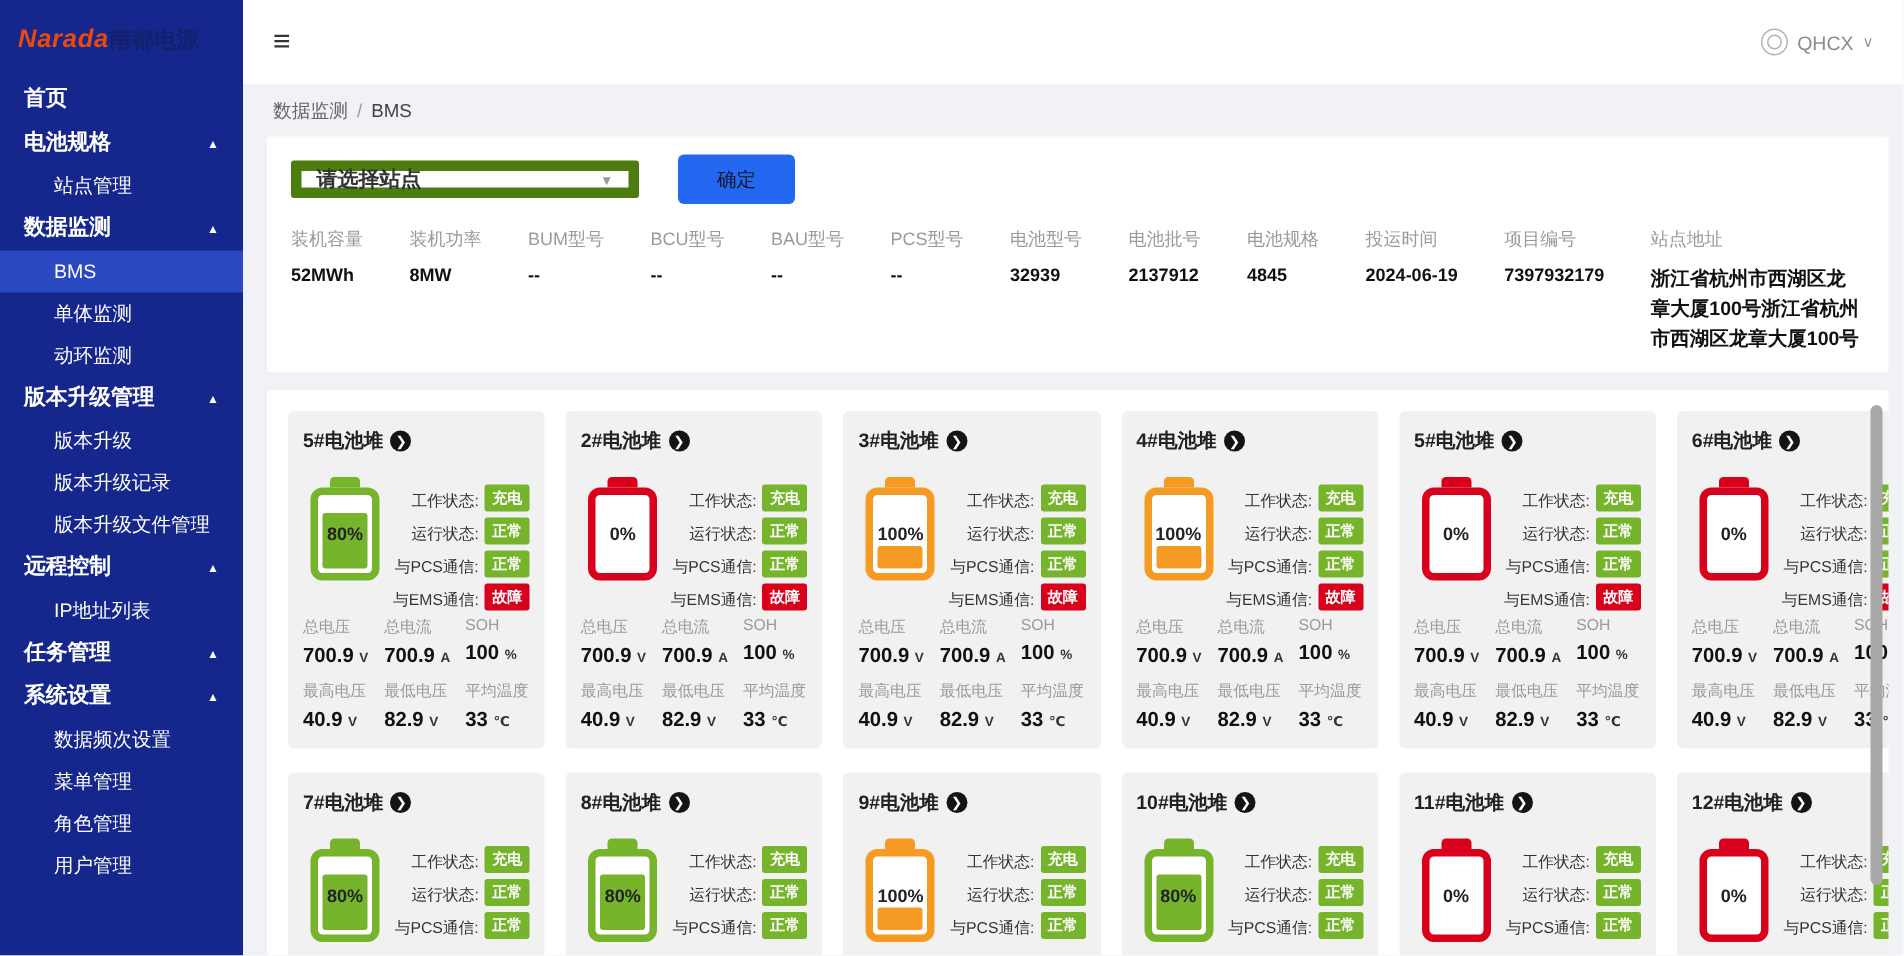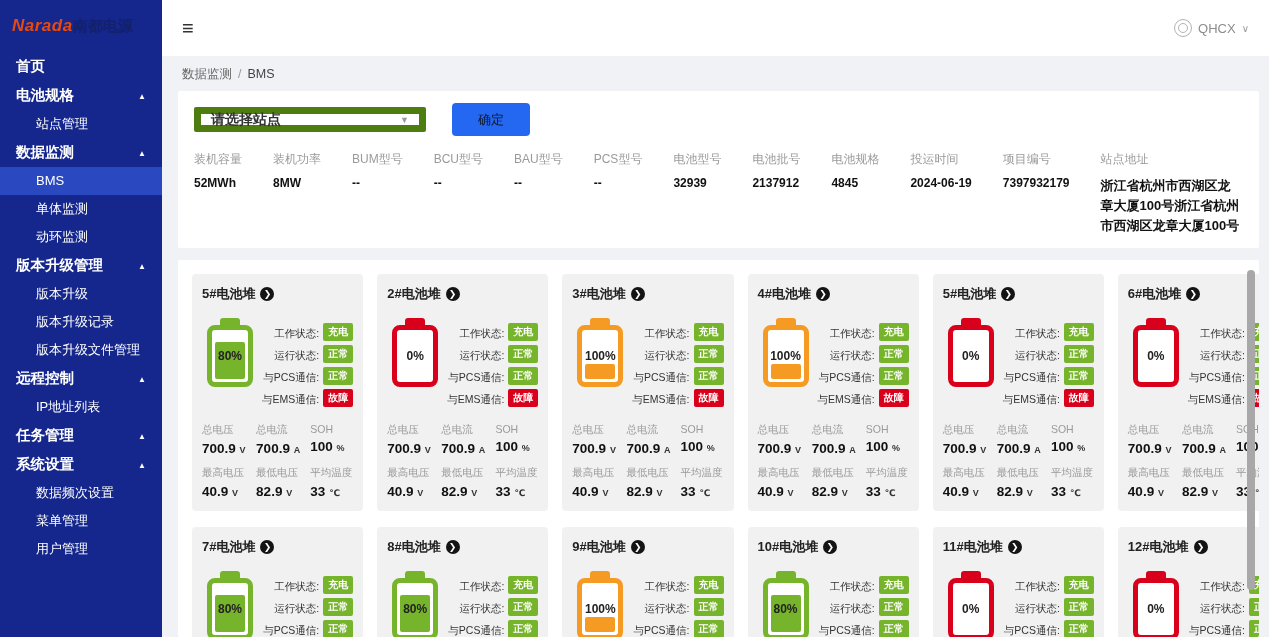--- a/index.html
+++ b/index.html
@@ -79,21 +79,21 @@
   .battery.red::before{background:var(--red);}
   .battery.red .battery-fill{background:var(--red);}
 
   .status-list{flex:1; margin-left:4px; padding-top:2px;}
   .status-row{display:flex; justify-content:flex-end; align-items:flex-end; gap:4px; margin:4px 0;}
   .status-label{font-size:10.5px; color:#333; white-space:nowrap;}
   .badge{font-size:10px; color:#fff; font-weight:bold; padding:2px 5px; border-radius:2px; white-space:nowrap;}
   .badge.ok{background:var(--green);}
   .badge.danger{background:var(--red);}
 
-  .stats{display:grid; grid-template-columns:1.05fr 1.05fr .9fr; gap:10px 4px; margin-top:12px;}
+  .stats{display:grid; grid-template-columns:1.05fr 1.05fr .9fr; gap:10px 4px; }
   .stat-label{font-size:10.5px; color:#9a9a9a; margin-bottom:4px; white-space:nowrap;}
   .stat-value{font-size:13.5px; font-weight:bold; color:#111; white-space:nowrap;}
   .stat-unit{font-size:9px; color:#333;}
 
   .scroll-thumb{position:absolute; right:4px; top:10px; width:8px; height:320px; background:#a8a8a8; border-radius:4px; cursor:pointer;}
 </style>
 </head>
 <body>
 
 <aside class="sidebar">
@@ -111,20 +111,21 @@
       <div class="nav-item l1"><span class="nav-label">版本升级管理</span><span class="arrow">▲</span></div>
       <div class="nav-item l2"><span class="nav-label">版本升级</span></div>
       <div class="nav-item l2"><span class="nav-label">版本升级记录</span></div>
       <div class="nav-item l2"><span class="nav-label">版本升级文件管理</span></div>
       <div class="nav-item l1"><span class="nav-label">远程控制</span><span class="arrow">▲</span></div>
       <div class="nav-item l2"><span class="nav-label">IP地址列表</span></div>
       <div class="nav-item l1"><span class="nav-label">任务管理</span><span class="arrow">▲</span></div>
       <div class="nav-item l1"><span class="nav-label">系统设置</span><span class="arrow">▲</span></div>
       <div class="nav-item l2"><span class="nav-label">数据频次设置</span></div>
       <div class="nav-item l2"><span class="nav-label">菜单管理</span></div>
+      <div class="nav-item l2"><span class="nav-label">角色管理</span></div>
       <div class="nav-item l2"><span class="nav-label">用户管理</span></div>
     </nav>
 </aside>
 
 <div class="main">
   <header class="topbar">
     <span class="hamburger">≡</span>
     <div class="userbox">
       <span class="avatar"></span>
       <span>QHCX</span>

